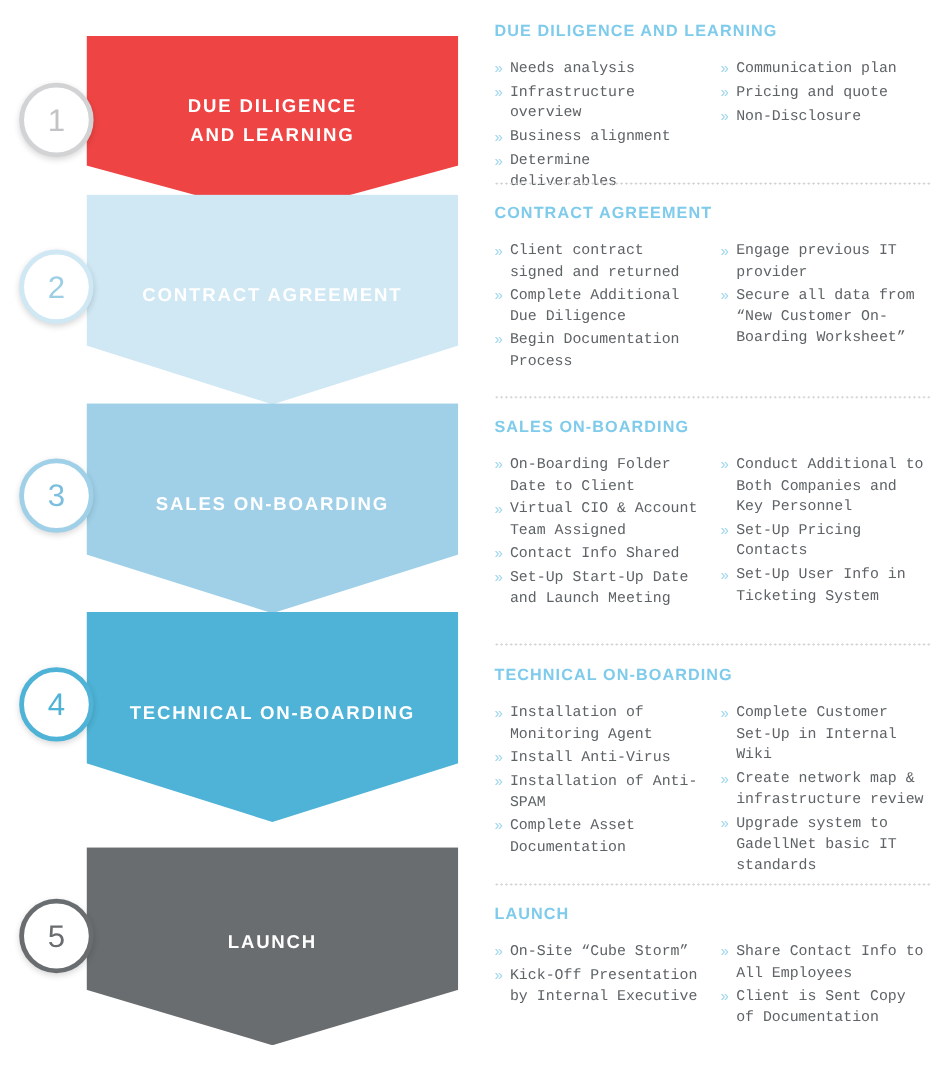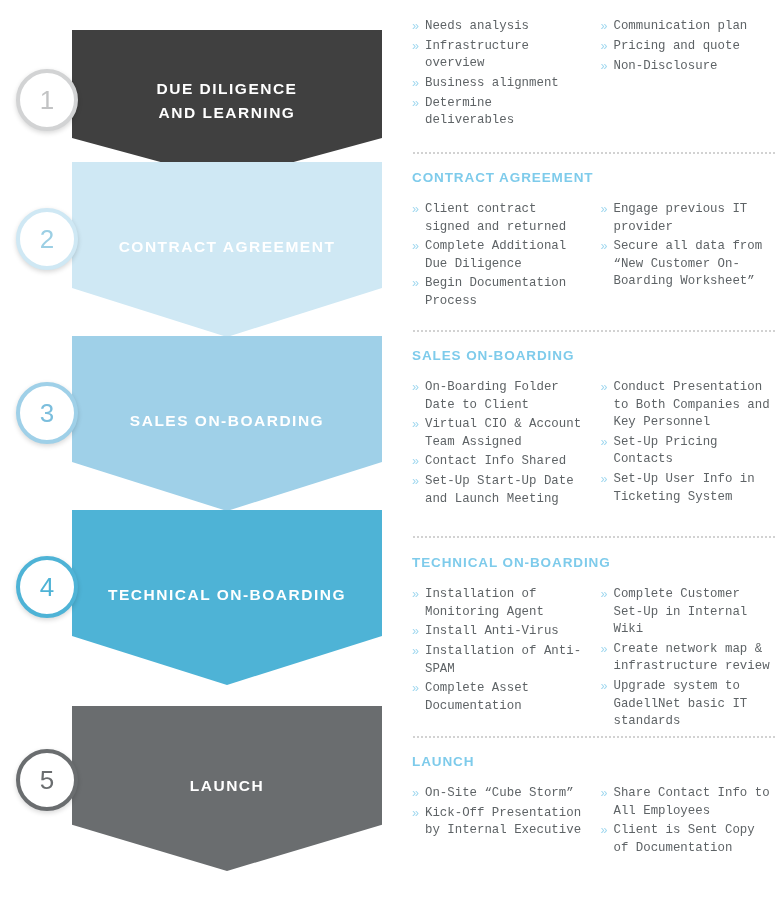--- a/index.html
+++ b/index.html
@@ -132,21 +132,21 @@
     background-repeat: repeat-x;
   }
 </style>
 </head>
 <body>
 
 <div class="page">
 
   <div class="chevron-column">
       <div class="stage" style="top: 30px; height: 150px;">
-        <div class="chev" style="height: 150px; background: #404040;">
+        <div class="chev" style="height: 150px; background: #ef4444;">
           <div class="chev-label">DUE DILIGENCE<br>AND LEARNING</div>
         </div>
         <div class="badge" style="top: 39px; border: 4px solid rgb(210, 211, 212); color: rgb(194, 195, 196);">1</div>
       </div>
       <div class="stage" style="top: 162px; height: 175px;">
         <div class="chev" style="height: 175px; background: rgb(207, 232, 244);">
           <div class="chev-label">CONTRACT AGREEMENT</div>
         </div>
         <div class="badge" style="top: 46px; border: 4px solid rgb(207, 232, 244); color: rgb(156, 207, 228);">2</div>
       </div>
@@ -165,20 +165,21 @@
       <div class="stage" style="top: 706px; height: 165px;">
         <div class="chev" style="height: 165px; background: rgb(106, 109, 111);">
           <div class="chev-label">LAUNCH</div>
         </div>
         <div class="badge" style="top: 43px; border: 4px solid rgb(106, 109, 111); color: rgb(106, 109, 111);">5</div>
       </div>
     </div>
 
   <div class="detail-column">
       <div class="section" style="top: 18px;">
+        <div class="section-title">DUE DILIGENCE AND LEARNING</div>
         <div class="cols">
           <div class="col">
             <div class="item">
               <span class="chevglyph">»</span>
               <span class="item-text">Needs analysis</span>
             </div>
             <div class="item">
               <span class="chevglyph">»</span>
               <span class="item-text">Infrastructure overview</span>
             </div>
@@ -253,21 +254,21 @@
               <span class="item-text">Contact Info Shared</span>
             </div>
             <div class="item">
               <span class="chevglyph">»</span>
               <span class="item-text">Set-Up Start-Up Date and Launch Meeting</span>
             </div>
           </div>
           <div class="col">
             <div class="item">
               <span class="chevglyph">»</span>
-              <span class="item-text">Conduct Presentation to Both Companies and Key Personnel</span>
+              <span class="item-text">Conduct Additional to Both Companies and Key Personnel</span>
             </div>
             <div class="item">
               <span class="chevglyph">»</span>
               <span class="item-text">Set-Up Pricing Contacts</span>
             </div>
             <div class="item">
               <span class="chevglyph">»</span>
               <span class="item-text">Set-Up User Info in Ticketing System</span>
             </div>
           </div>

